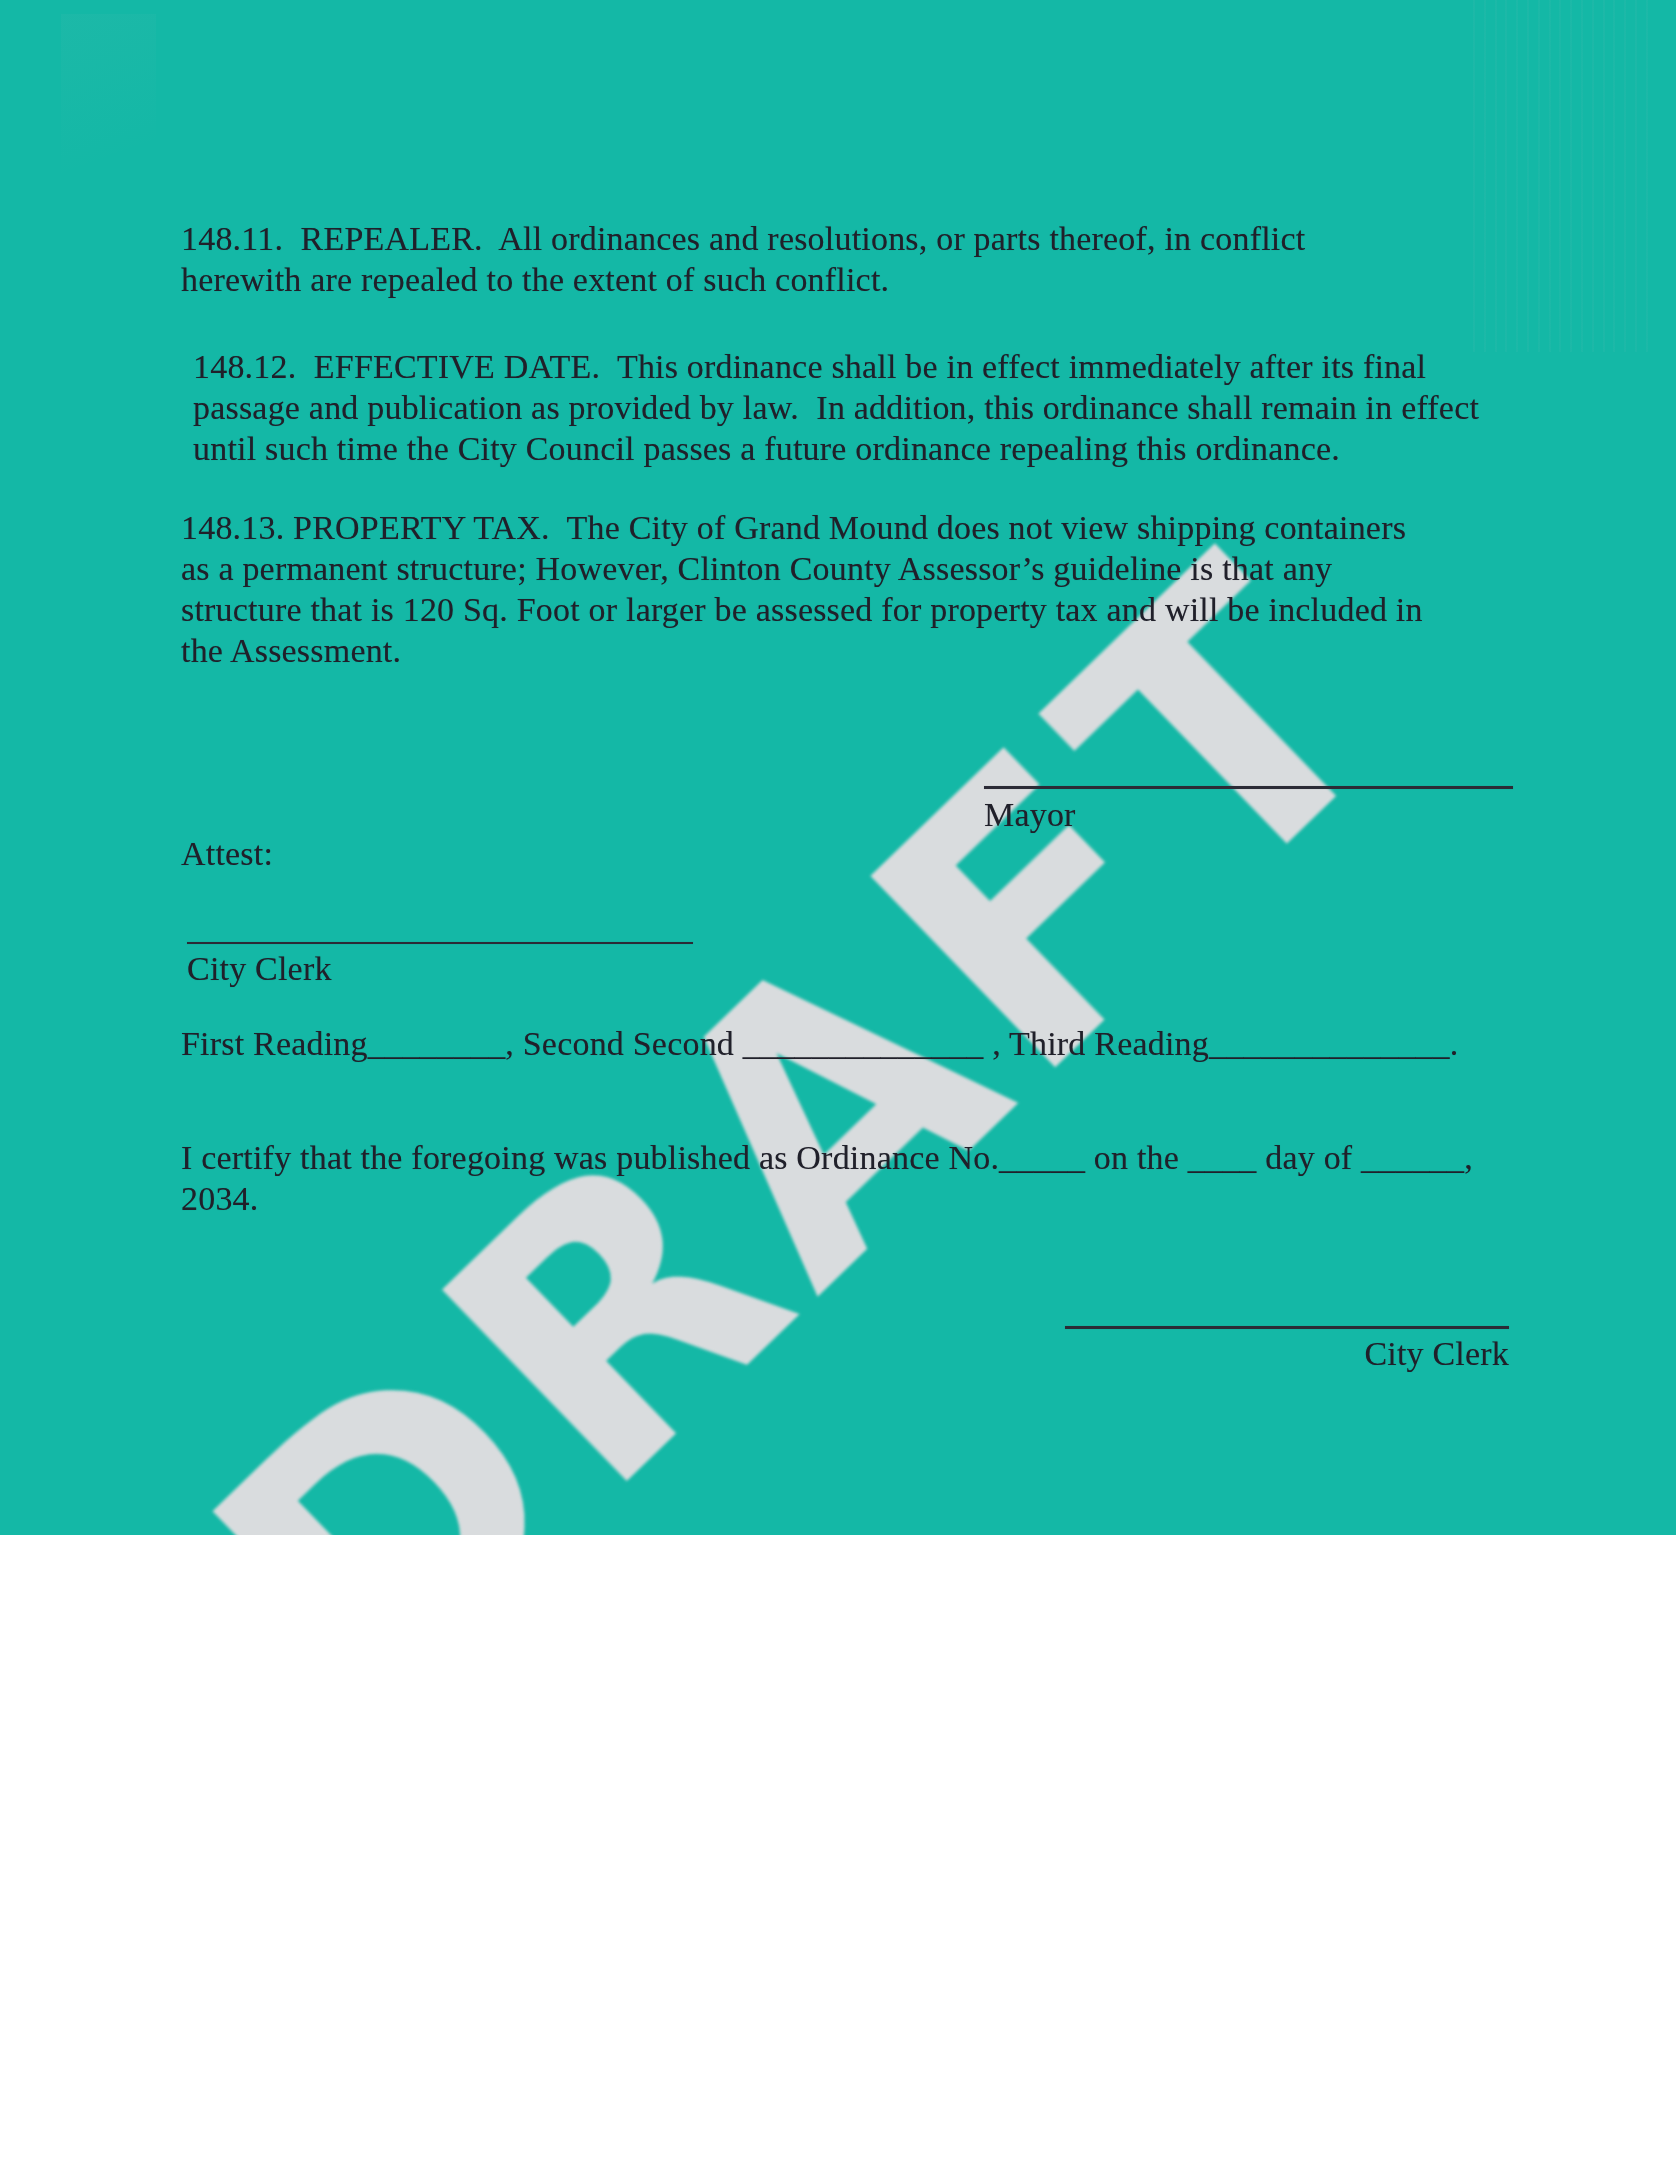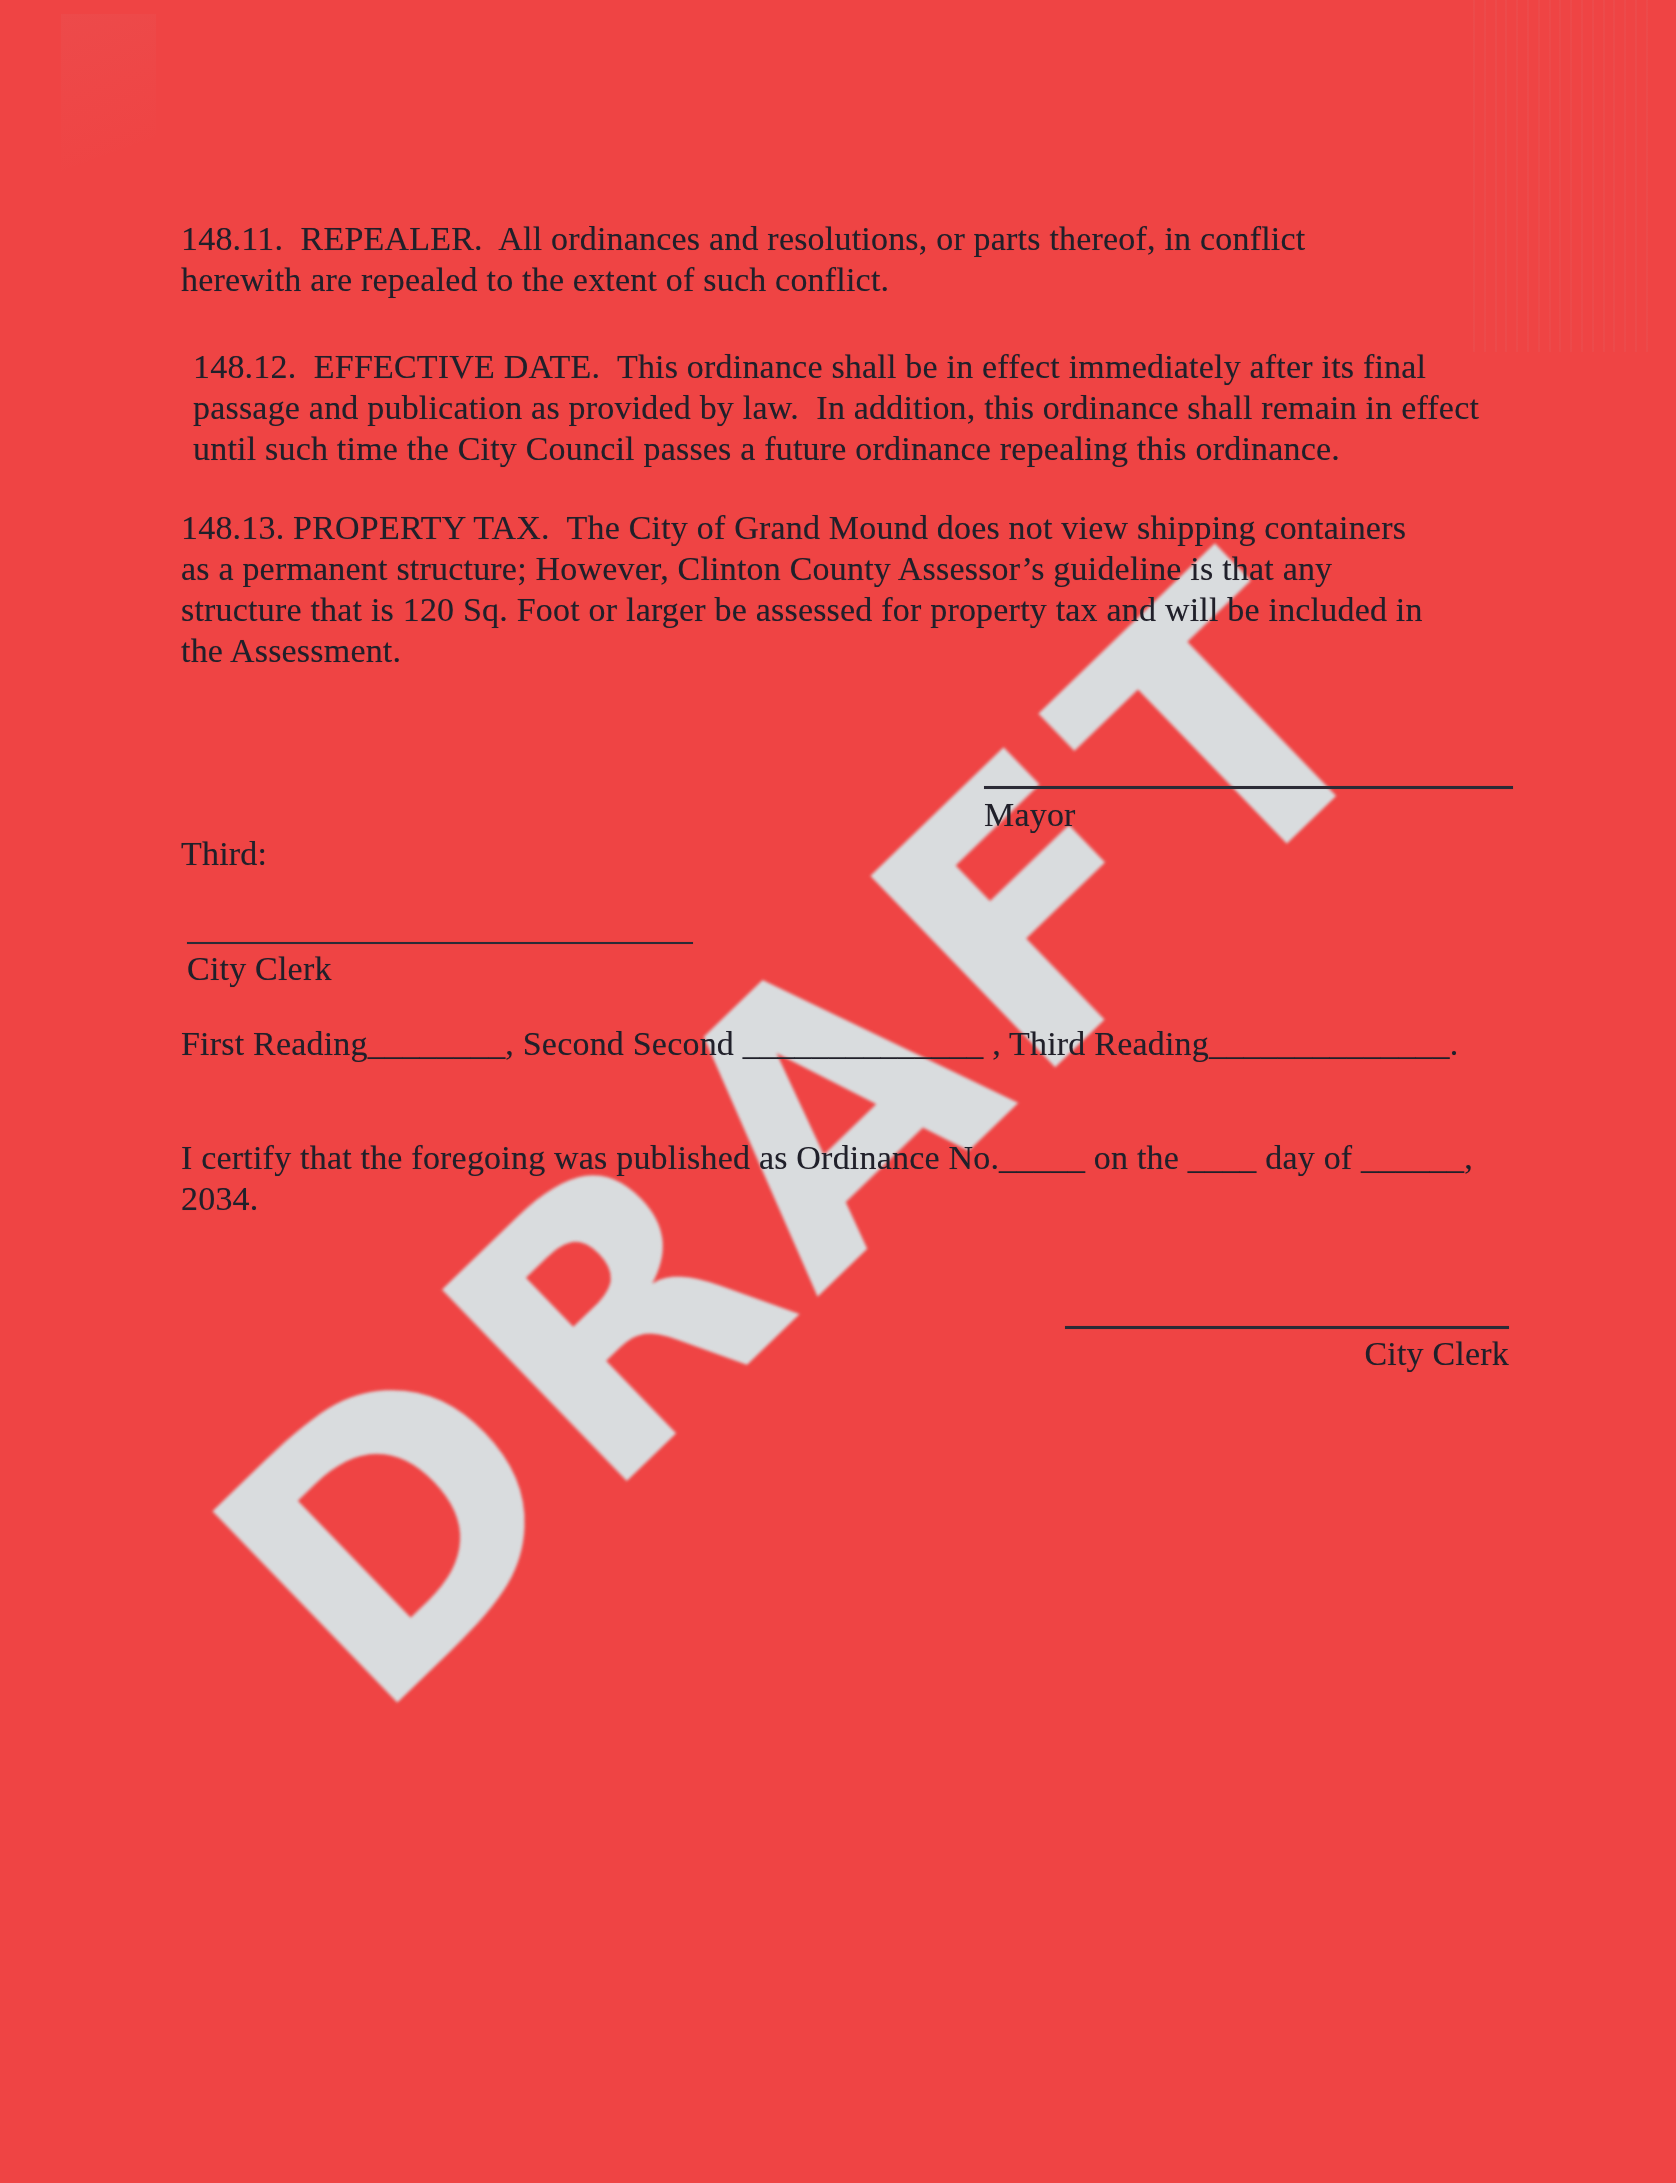--- a/index.html
+++ b/index.html
@@ -1,19 +1,19 @@
 <!DOCTYPE html>
 <html style="font-size:10.8px"><head>
 <meta charset="utf-8">
 <style>
   html,body{margin:0;padding:0;background:#ffffff;}
   .page{
     position:relative;
-    width:1676px;height:2183px;
-    background:#ef4444;
+    width:1676px;height:1535px;
+    background:#14b8a6;
     overflow:hidden;
     font-family:"Liberation Serif", serif;
     color:#20202a;
     font-size:34px;
     line-height:41px;
     letter-spacing:0.2px;
   }
   .para, .label{
     position:absolute;
     white-space:pre-wrap;
@@ -79,21 +79,21 @@
 until such time the City Council passes a future ordinance repealing this ordinance.</div>
 
   <div class="para p3">148.13. PROPERTY TAX.  The City of Grand Mound does not view shipping containers
 as a permanent structure; However, Clinton County Assessor’s guideline is that any
 structure that is 120 Sq. Foot or larger be assessed for property tax and will be included in
 the Assessment.</div>
 
   <div class="sig-line mayor-line"></div>
   <div class="label mayor-label">Mayor</div>
 
-  <div class="label attest-label">Third:</div>
+  <div class="label attest-label">Attest:</div>
 
   <div class="sig-line clerk-line"></div>
   <div class="label clerk-label">City Clerk</div>
 
   <div class="para readings">First Reading________, Second Second ______________ , Third Reading______________.</div>
 
   <div class="para cert">I certify that the foregoing was published as Ordinance No._____ on the ____ day of ______,
 2034.</div>
 
   <div class="sig-line bottom-clerk-line"></div>

